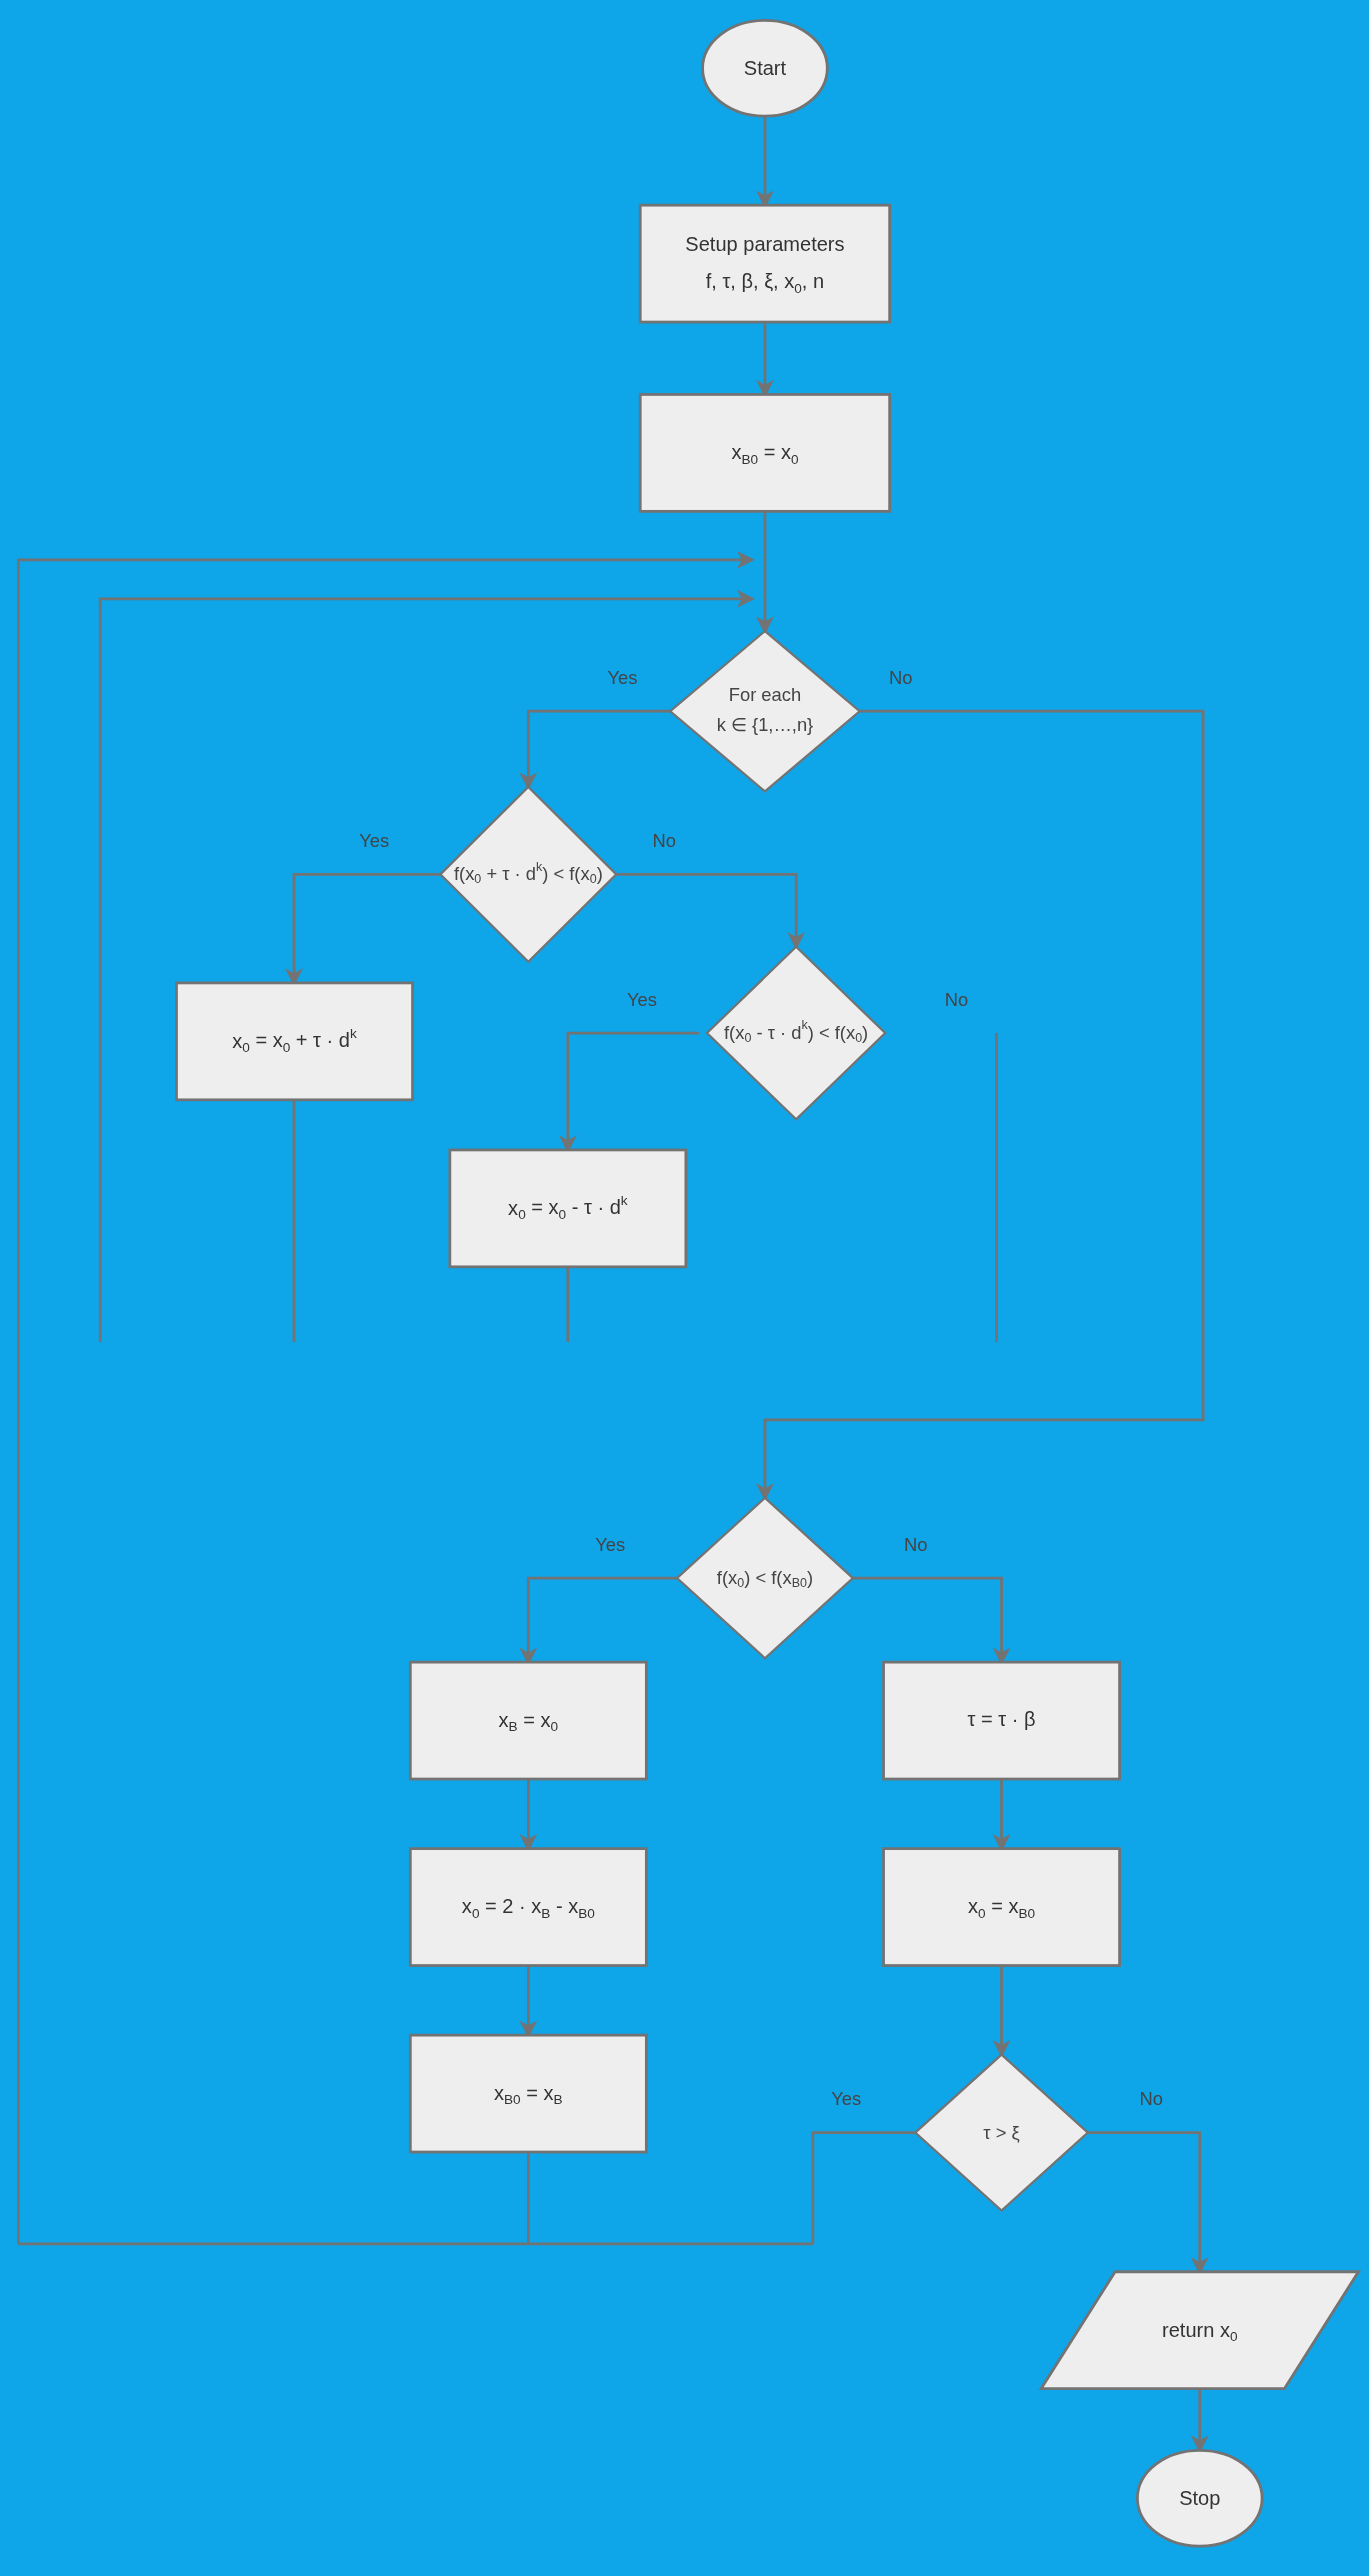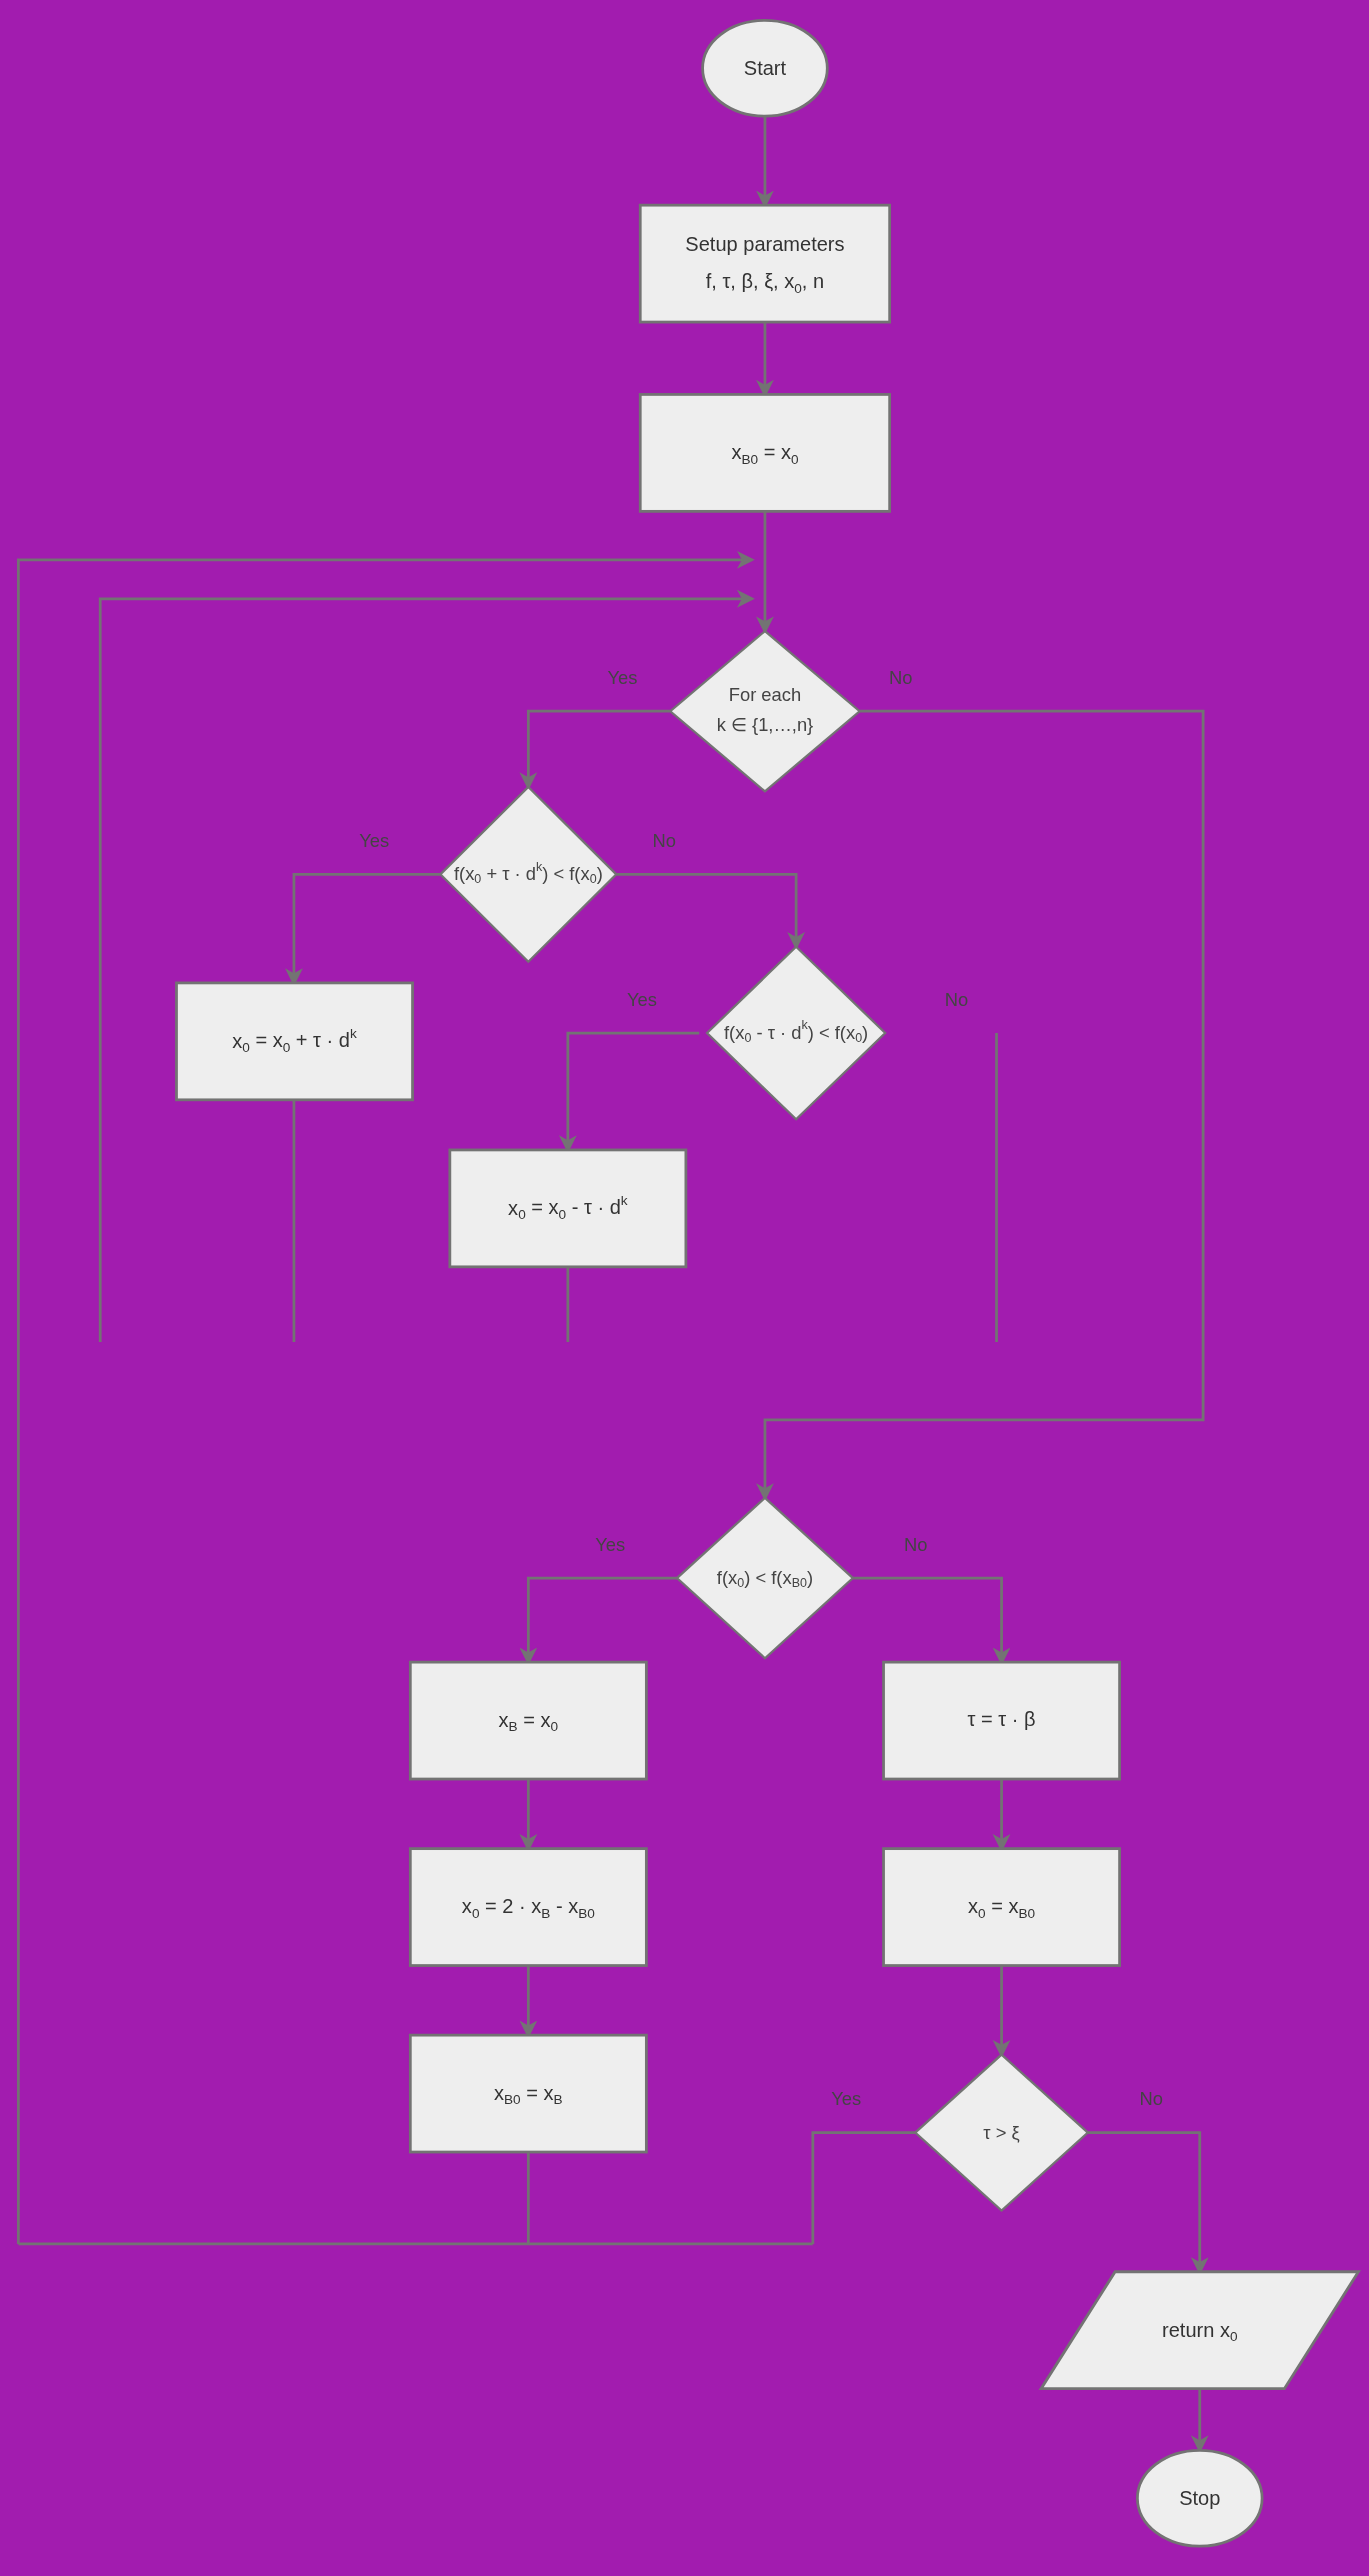--- a/index.html
+++ b/index.html
@@ -4,21 +4,21 @@
 <style>
   html, body {
     margin: 0;
     padding: 0;
     background: #ffffff;
   }
   #canvas-wrap {
     position: relative;
     width: 1369px;
     height: 2576px;
-    background: #a21caf;
+    background: #0ea5e9;
     font-family: "Liberation Sans", sans-serif;
   }
   svg#flowchart {
     display: block;
     width: 1369px;
     height: 2576px;
   }
   .node-shape {
     fill: #eeeeee;
     stroke: #737373;

